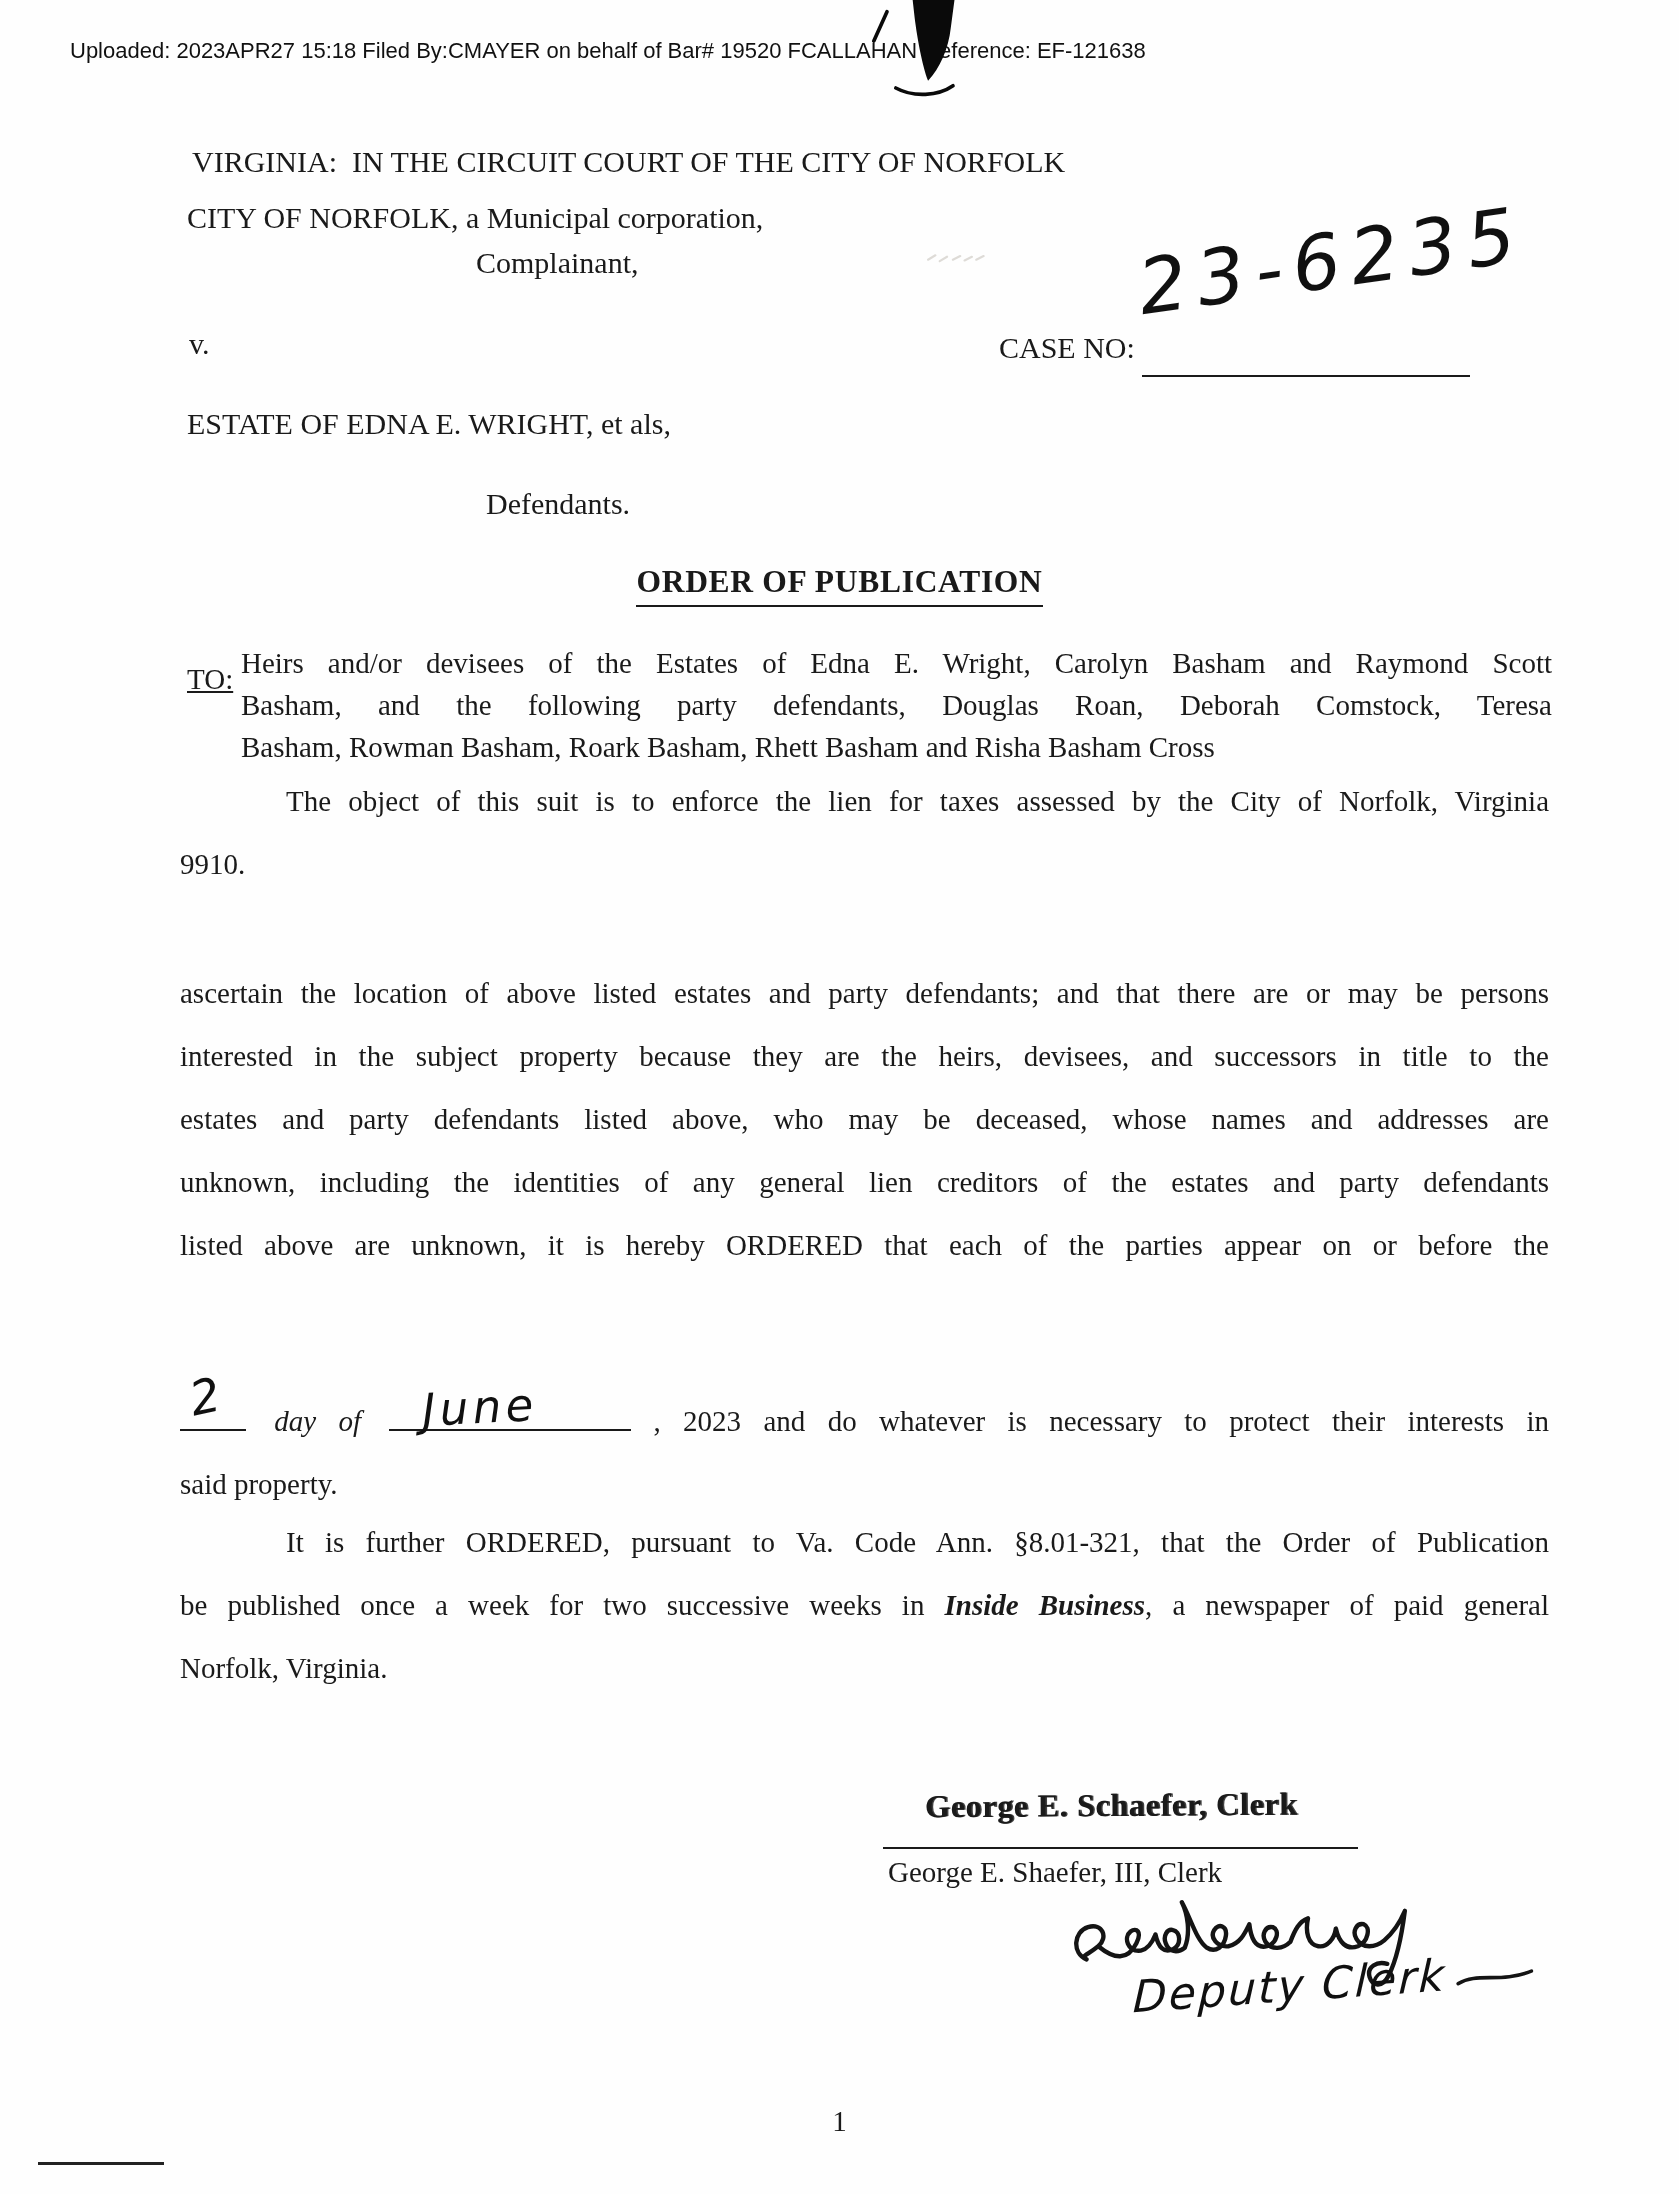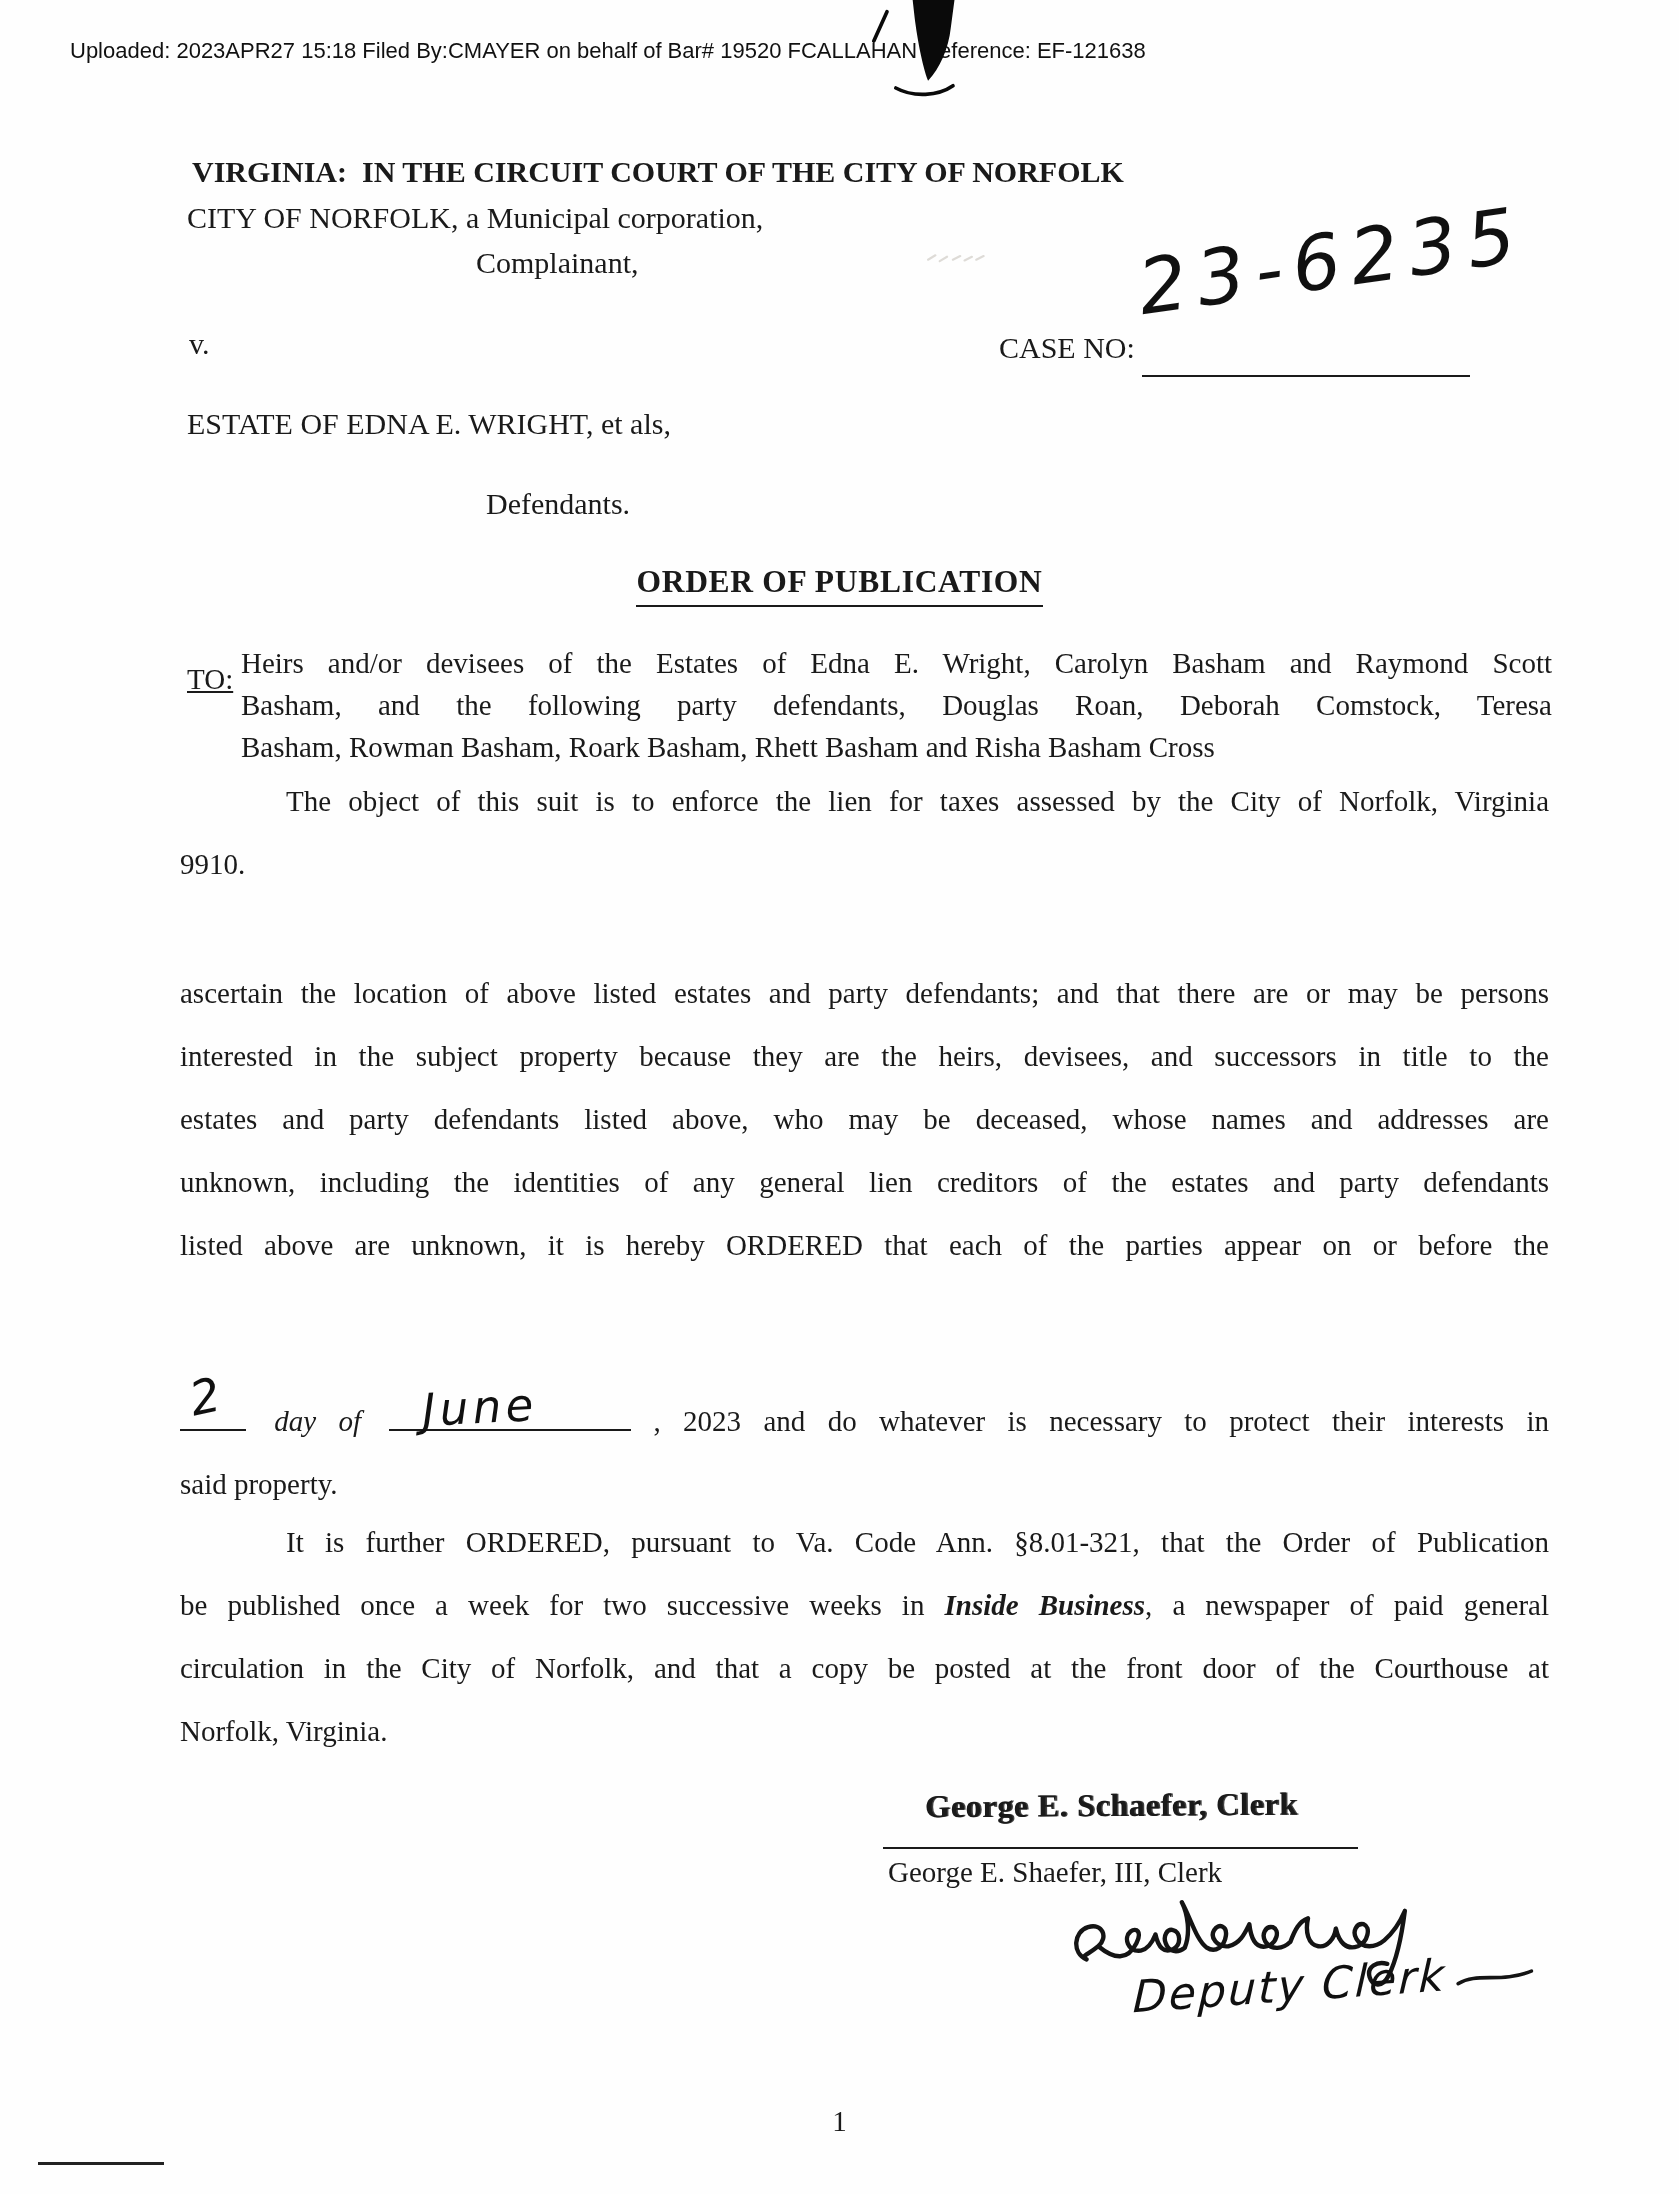--- a/index.html
+++ b/index.html
@@ -6,21 +6,21 @@
   .page {
     position:relative; width:1679px; height:2194px;
     background:#fefefe; color:#1a1a1a;
     font-family:"Liberation Serif", serif; overflow:hidden;
   }
   .filing-header {
     position:absolute; left:70px; top:38px;
     font-family:"Liberation Sans", sans-serif; font-size:22px; color:#111;
   }
   .caption-line { position:absolute; font-size:30px; white-space:nowrap; }
-  .court-heading     { left:192px; top:155px;font-weight:bold; }
+  .court-heading     { left:192px; top:145px; }
   .party-complainant { left:187px; top:201px; }
   .role-complainant  { left:476px; top:246px; }
   .versus            { left:189px; top:327px; }
   .case-label        { left:999px; top:331px; }
   .party-defendant   { left:187px; top:407px; }
   .role-defendant    { left:486px; top:487px; }
 
   .hw { font-family:"DejaVu Sans", sans-serif; font-style:italic; color:#101010; }
   .case-value {
     position:absolute; left:1145px; top:243px; font-size:76px;
@@ -145,21 +145,20 @@
     <span class="day-of">day of</span>
     <span class="blank blank-long"><span class="hw hw-month">June</span></span>
     <span>, 2023 and do whatever is necessary to protect their interests in</span>
   </div>
 
   <div class="closing-line">said property.</div>
 
   <div class="para p3">
     <div class="line indent">It is further ORDERED, pursuant to Va. Code Ann. §8.01-321, that the Order of Publication</div>
     <div class="line"><span>be published once a week for two successive weeks in </span><span class="emph">Inside Business</span><span>, a newspaper of paid general</span></div>
-    <div class="line">circulation in the City of Norfolk, and that a copy be posted at the front door of the Courthouse at</div>
     <div class="line plain">Norfolk, Virginia.</div>
   </div>
 
   <div class="clerk-stamp">George E. Schaefer, Clerk</div>
   <div class="sig-line"></div>
   <div class="clerk-typed">George E. Shaefer, III, Clerk</div>
 
   <svg class="deputy-signature" width="396" height="110" viewBox="0 0 540 150">
     <path d="M28,96 C8,88 10,58 30,52 C50,46 58,66 44,78 C30,90 18,92 28,96
              M44,78 C66,96 84,98 96,74 C104,58 96,52 88,58 C78,66 84,86 102,84 C112,82 118,72 122,62

